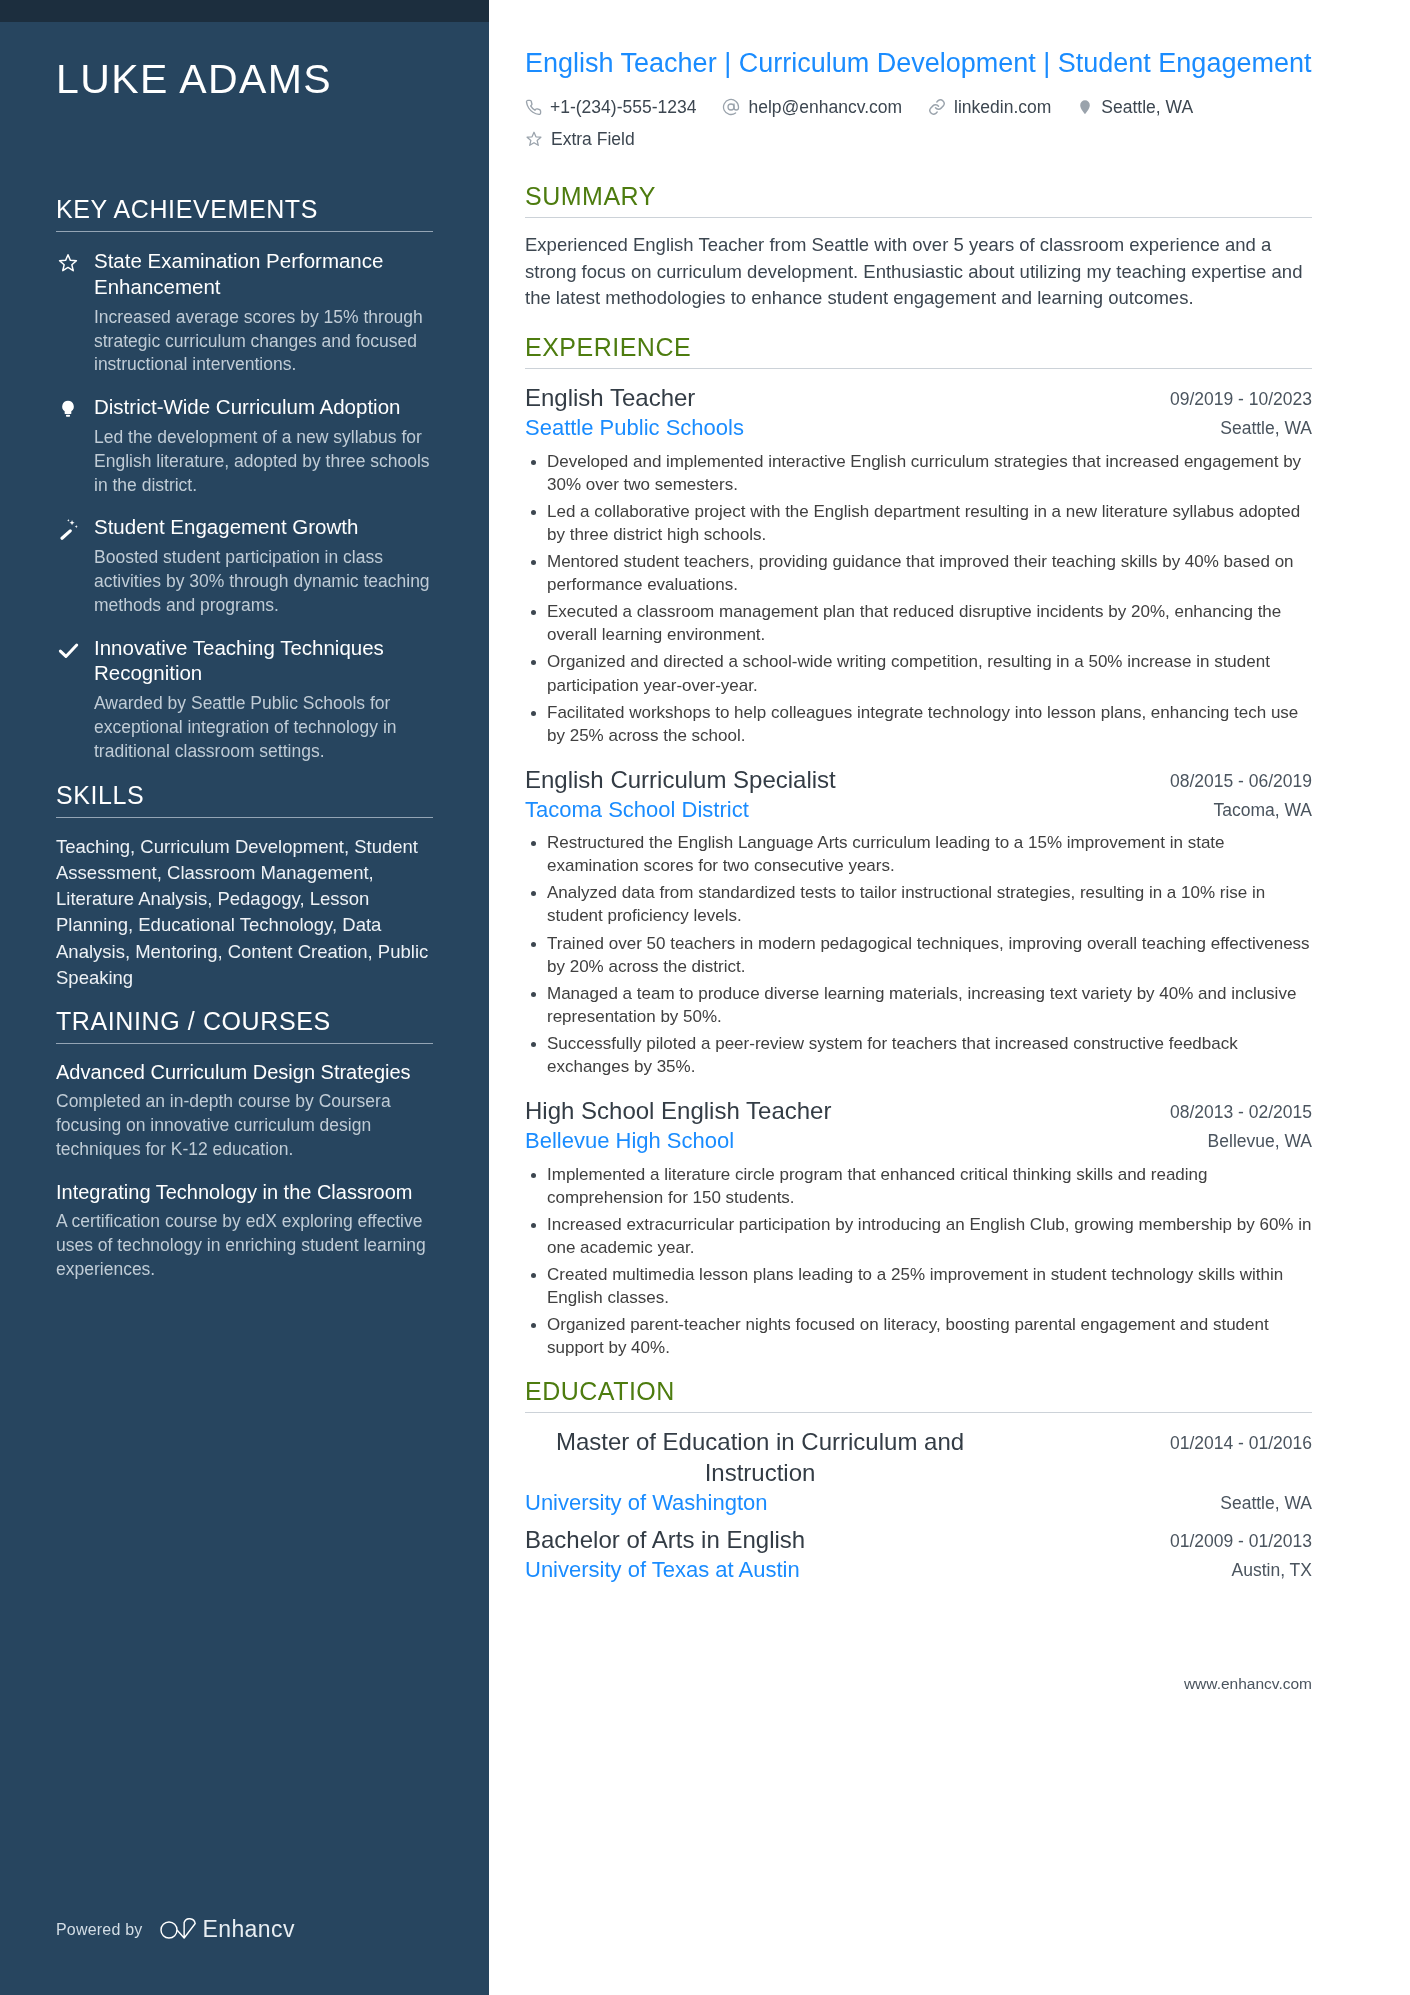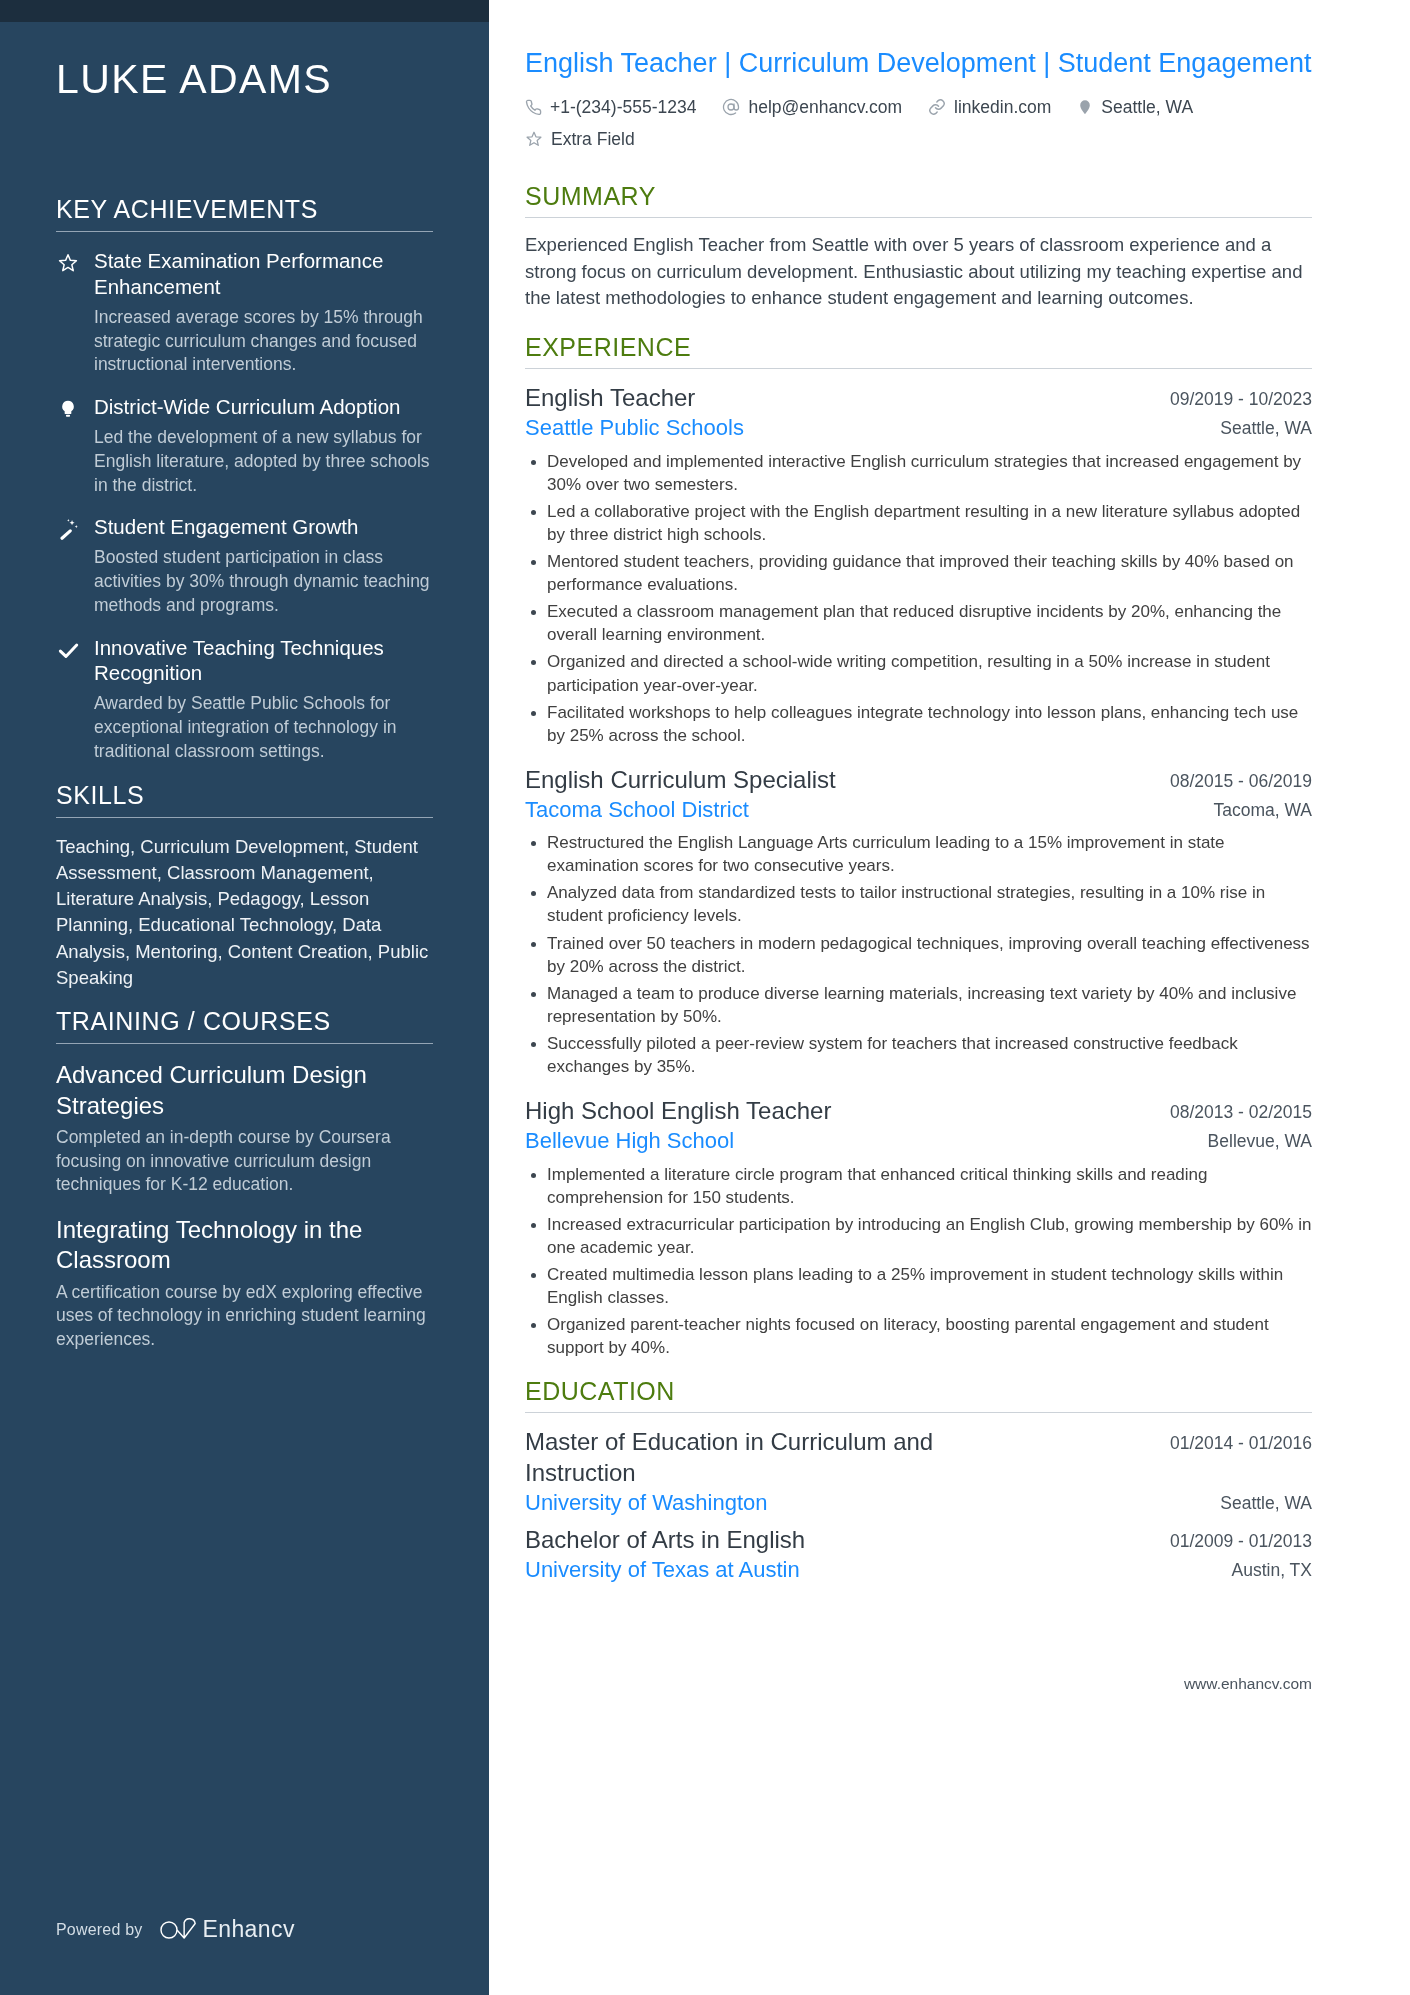--- a/index.html
+++ b/index.html
@@ -86,21 +86,21 @@
     color: #c0ccd6;
   }
   .skills-text {
     font-size: 18.5px;
     line-height: 1.42;
     color: #eef2f6;
     margin-bottom: 16px;
   }
   .course { margin-bottom: 18px; }
   .course-title {
-    font-size: 24px;
+    font-size: 20px;
     line-height: 1.26;
     color: #ffffff;
     margin-bottom: 5px;
   }
   .course-desc {
     font-size: 17.5px;
     line-height: 1.36;
     color: #c0ccd6;
   }
   .sb-footer {
@@ -175,20 +175,21 @@
     line-height: 1.42;
     color: #3c4650;
     margin-bottom: 22px;
   }
   .job { margin-bottom: 6px; }
   .job-row {
     display: flex;
     align-items: flex-start;
     justify-content: space-between;
     gap: 12px;
+    text-align: center;
   }
   .job-title {
     font-size: 24px;
     color: #333c45;
     line-height: 1.28;
     font-weight: 400;
   }
   .job-date, .job-loc {
     font-size: 17.5px;
     color: #4a545e;

